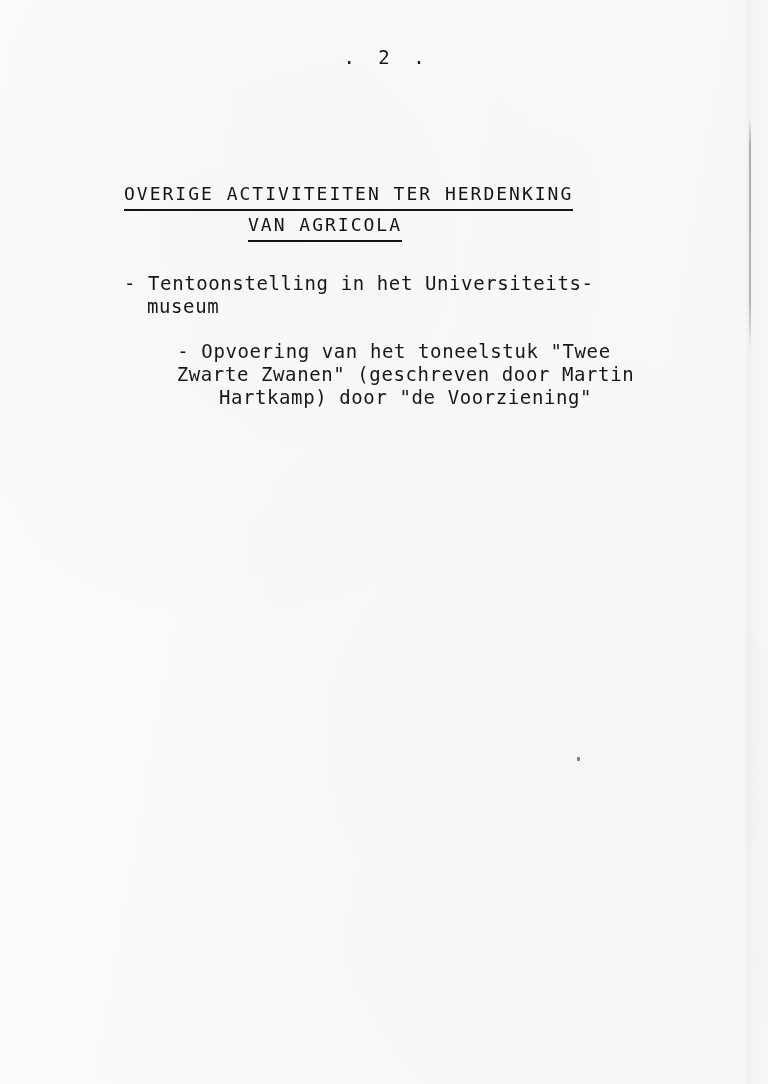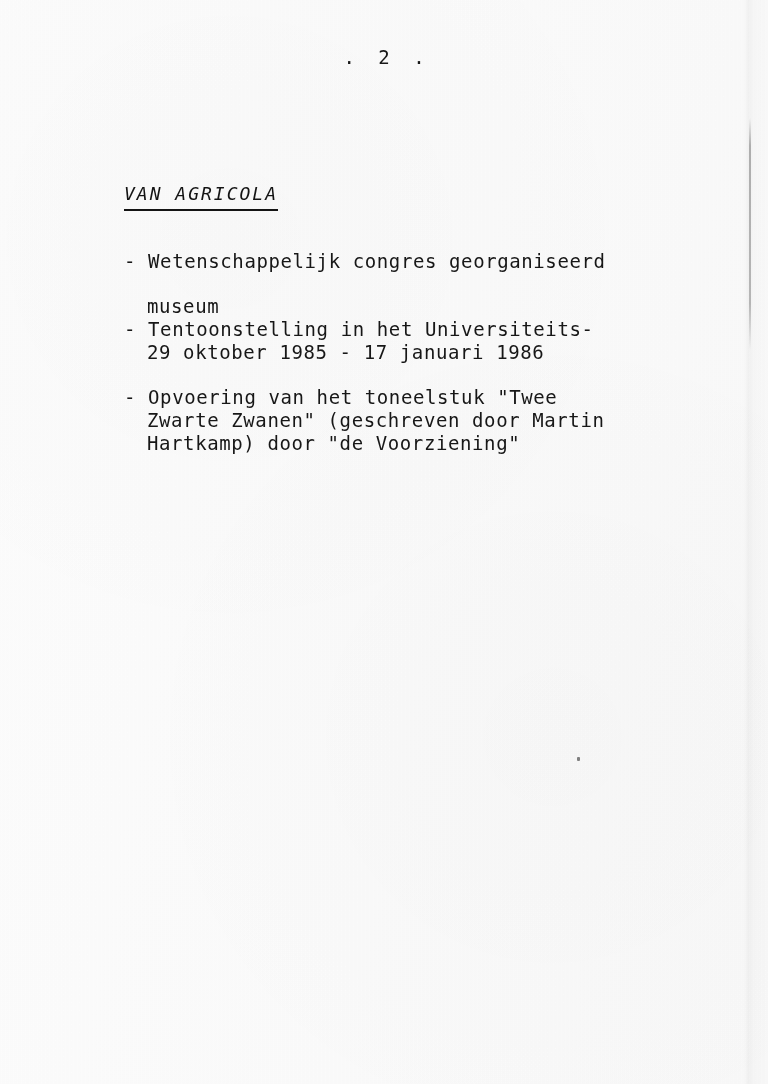--- a/index.html
+++ b/index.html
@@ -98,40 +98,40 @@
     line-height: 27px;
     color: #141414;
     white-space: pre;
   }
   .heading-line .ul {
     border-bottom: 2px solid #141414;
     padding-bottom: 2px;
     display: inline-block;
   }
   .heading-line.centered {
-    text-align: left;
+    text-align: center;
     padding-right: 118px;
-    font-style: italic;
   }
 
   #content {
     position: absolute;
     top: 250px;
     left: 124px;
     width: 540px;
   }
 
   .bullet-item {
     margin-bottom: 22px;
     font-size: 19px;
     line-height: 23px;
     color: #171717;
   }
   .bullet-item:last-child {
     margin-bottom: 0;
+    text-align: center;
   }
   .bullet-line {
     white-space: pre;
     letter-spacing: 0.6px;
   }
   .bullet-line.first {
     text-indent: 0;
   }
   .bullet-line.cont {
     padding-left: 23px;
@@ -142,33 +142,32 @@
 
 <div id="page">
 
   <div id="page-edge-shadow"></div>
   <div id="page-edge-line"></div>
   <div id="ink-speck"></div>
 
   <div id="page-number">. 2 .</div>
 
   <div id="heading">
+    <div class="heading-line"><span class="ul">OVERIGE ACTIVITEITEN TER HERDENKING</span></div>
     <div class="heading-line centered"><span class="ul">VAN AGRICOLA</span></div>
   </div>
 
   <div id="content">
 
     <div class="bullet-item">
-      <div class="bullet-line first">- Wetenschappelijk congres georganiseerd</div>
     </div>
 
     <div class="bullet-item">
+      <div class="bullet-line first">- Tentoonstelling in het Universiteits-</div>
       <div class="bullet-line cont">museum</div>
-      <div class="bullet-line first">- Tentoonstelling in het Universiteits-</div>
-      <div class="bullet-line cont">29 oktober 1985 - 17 januari 1986</div>
     </div>
 
     <div class="bullet-item">
       <div class="bullet-line first">- Opvoering van het toneelstuk "Twee</div>
       <div class="bullet-line cont">Zwarte Zwanen" (geschreven door Martin</div>
       <div class="bullet-line cont">Hartkamp) door "de Voorziening"</div>
     </div>
 
   </div>
 

